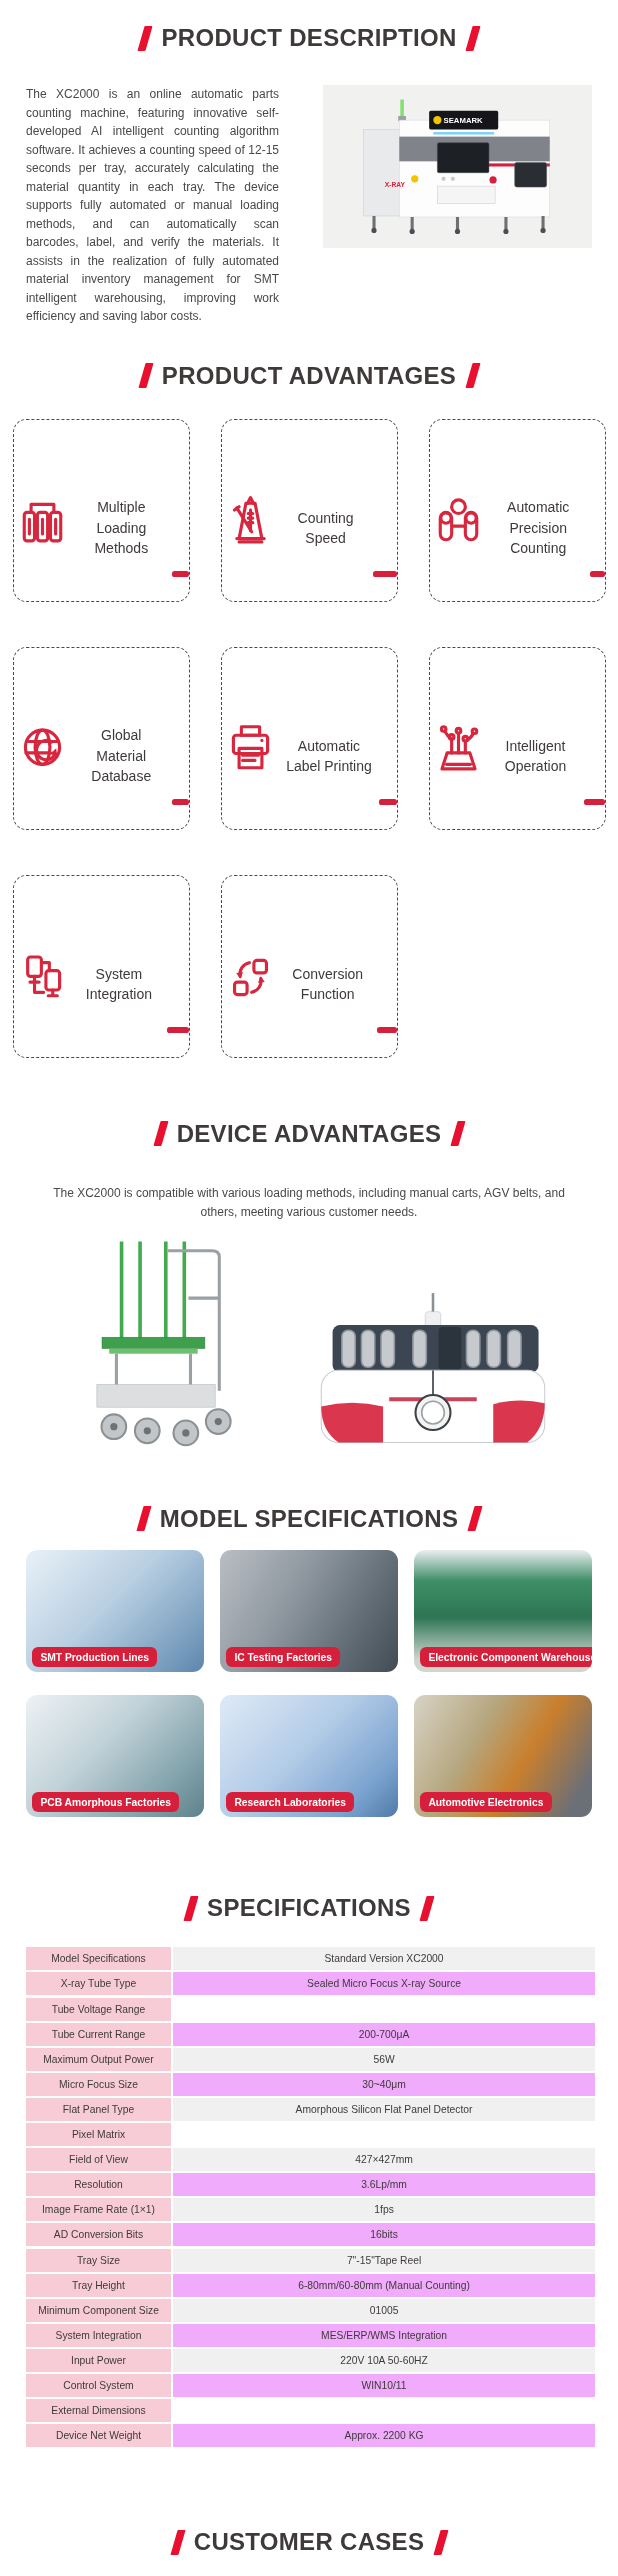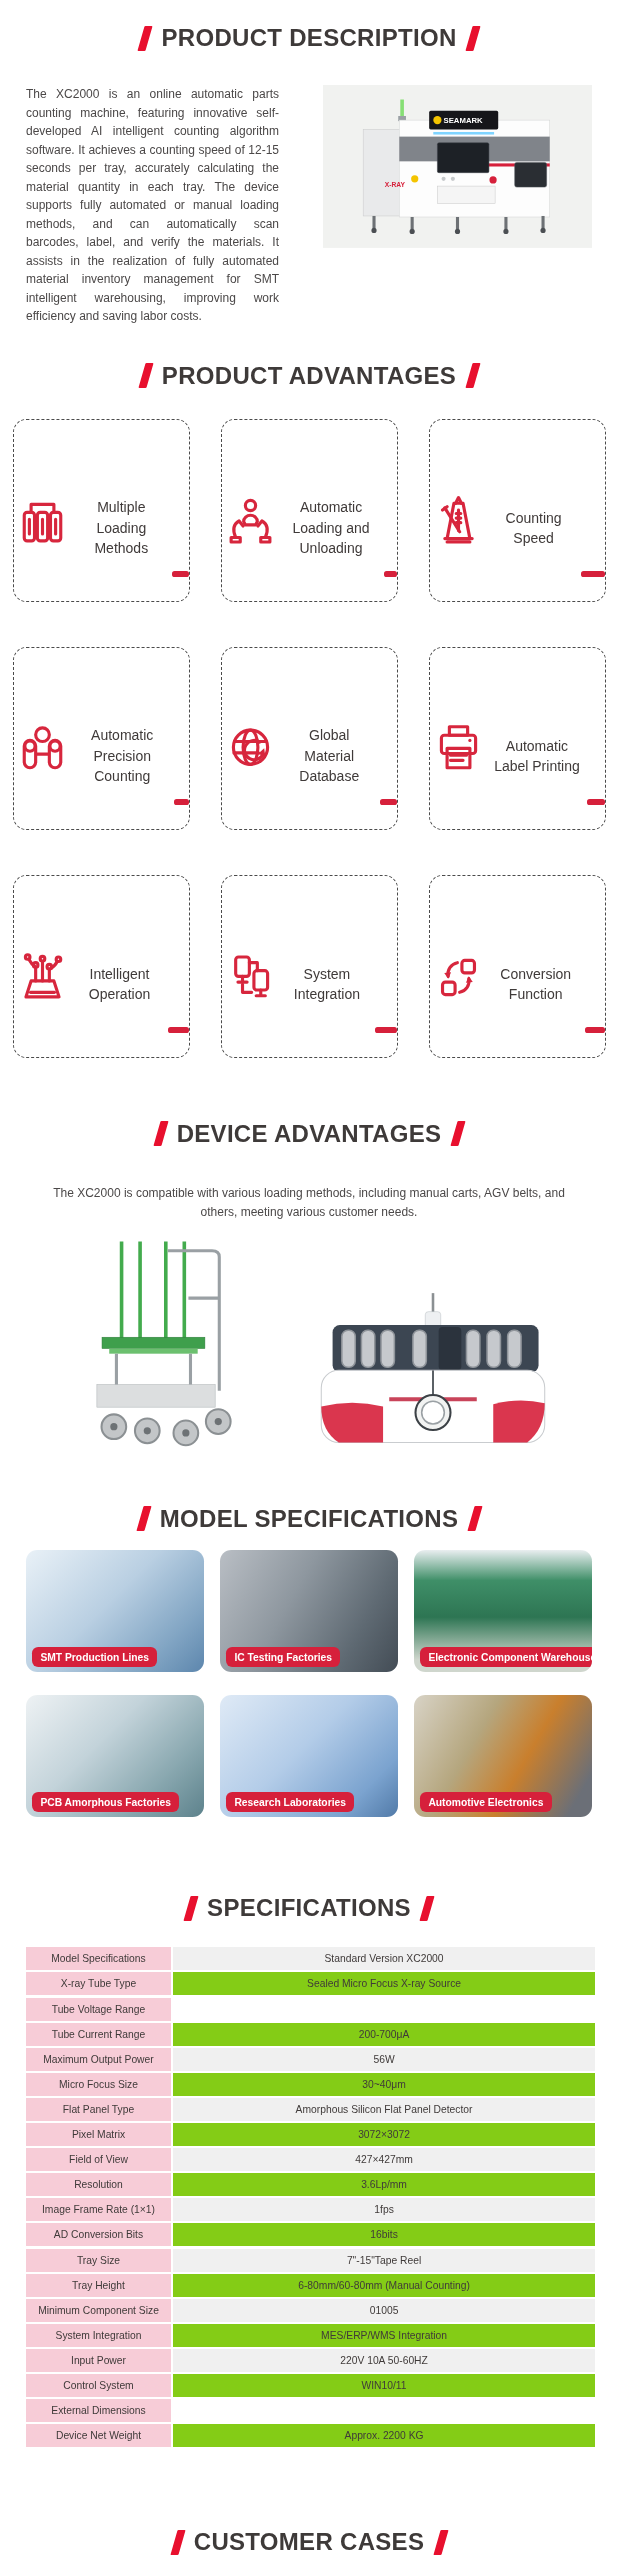--- a/index.html
+++ b/index.html
@@ -43,21 +43,21 @@
   .ms-3{background:linear-gradient(180deg,#e9eef0 0%,#3f8f68 25%,#2d7553 55%,#cfd6cd 90%);}
   .ms-4{background:linear-gradient(135deg,#eef2f4,#c3d3da 40%,#87a6ae 75%,#5d828c);}
   .ms-5{background:linear-gradient(135deg,#dfeaf6,#b3cce8 45%,#7ba3cf 80%,#517aa8);}
   .ms-6{background:linear-gradient(120deg,#d8d3c6,#b5a67e 35%,#c97f2d 60%,#6b6f77 90%);}
 
   
   .sec-spec { margin-top:77px; }
   .spec-table { margin:25px 23px 0 26px; }
   .spec-row { display:flex; margin-bottom:2.1px; }
   .spec-cell-l { width:145px; background:#f7ccd7; min-height:23px; display:flex; align-items:center; justify-content:center; font-size:10.3px; color:#3f3a39; text-align:center; margin-right:2.1px; }
-  .spec-cell-r { flex:1; min-height:23px; display:flex; align-items:center; justify-content:center; font-size:10.3px; color:#3f3a39; background:#84cc16; }
+  .spec-cell-r { flex:1; min-height:23px; display:flex; align-items:center; justify-content:center; font-size:10.3px; color:#3f3a39; background:#f0abfc; }
   .spec-row:nth-child(odd) .spec-cell-r { background:#f0f0f0; }
 
   
   .sec-cases { margin-top:81px; }
   .case-row { margin:27px 23px 0 23px; display:flex; gap:3.6px; }
   .case-card { flex:1; border:1px solid #2f6bb3; display:flex; flex-direction:column; }
   .case-img { height:81px; }
   .case-bar { height:28px; background:#d6203b; color:#fff; display:flex; align-items:center; justify-content:center; font-size:10.8px; font-weight:700; }
   .ci-1{background:radial-gradient(circle at 50% 46%,#c9cbc4 0 9%,#23241f 10% 16%,#d9dad4 17% 28%,#23241f 29% 40%,#d4d6d0 41% 66%,#b9bcb5 67%);}
   .ci-2{background:repeating-linear-gradient(90deg,#efe6ad 0 13.4px,#d9c565 13.4px 17.5px,#b9b4a4 17.5px 20.6px),#c9c5b8;}
@@ -133,34 +133,20 @@
             <rect x="18" y="34" width="18" height="50" rx="5"></rect>
             <rect x="41" y="34" width="18" height="50" rx="5"></rect>
             <rect x="64" y="34" width="18" height="50" rx="5"></rect>
             <path d="M27,46 V72 M50,46 V72 M73,46 V72"></path>
           </svg>
         </div>
         <div class="adv-label">Multiple Loading Methods</div>
         <div class="adv-bar"></div>
       </div>
 
-      <div class="adv-card">
-        <div class="adv-icon">
-          <svg class="icon-svg" width="57" height="57" viewBox="0 0 100 100">
-            <circle cx="50" cy="22" r="9"></circle>
-            <path d="M38,50 a12,11 0 0 1 24,0 l-3,6 H41 Z"></path>
-            <path d="M24,78 q-9,-20 6,-29 l7,9"></path>
-            <path d="M76,78 q9,-20 -6,-29 l-7,9"></path>
-            <rect x="16" y="78" width="16" height="8"></rect>
-            <rect x="68" y="78" width="16" height="8"></rect>
-          </svg>
-        </div>
-        <div class="adv-label">Automatic Loading and Unloading</div>
-        <div class="adv-bar"></div>
-      </div>
 
       <div class="adv-card">
         <div class="adv-icon">
           <svg class="icon-svg" width="57" height="57" viewBox="0 0 100 100">
             <path d="M42,18 L58,18 L70,80 L30,80 Z"></path>
             <path d="M45,18 L50,8 L55,18"></path>
             <path d="M50,30 V66 M46,36 H54 M46,44 H54 M46,52 H54"></path>
             <path d="M52,68 L26,26"></path>
             <path d="M22,30 l8,-6"></path>
             <path d="M26,80 H74 M30,86 H70"></path>
@@ -378,21 +364,20 @@
       <div class="spec-row">
           <div class="spec-cell-l">Micro Focus Size</div>
           <div class="spec-cell-r">30~40μm</div>
         </div>
       <div class="spec-row">
           <div class="spec-cell-l">Flat Panel Type</div>
           <div class="spec-cell-r">Amorphous Silicon Flat Panel Detector</div>
         </div>
       <div class="spec-row">
           <div class="spec-cell-l">Pixel Matrix</div>
-          <div class="spec-cell-r">3072×3072</div>
         </div>
       <div class="spec-row">
           <div class="spec-cell-l">Field of View</div>
           <div class="spec-cell-r">427×427mm</div>
         </div>
       <div class="spec-row">
           <div class="spec-cell-l">Resolution</div>
           <div class="spec-cell-r">3.6Lp/mm</div>
         </div>
       <div class="spec-row">

